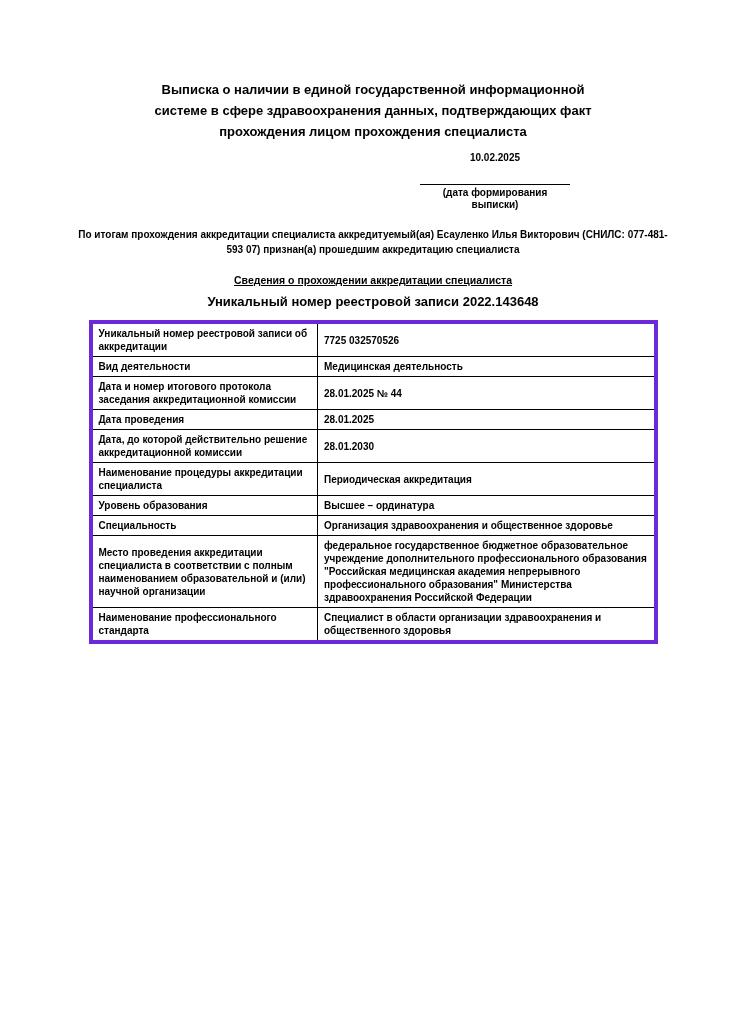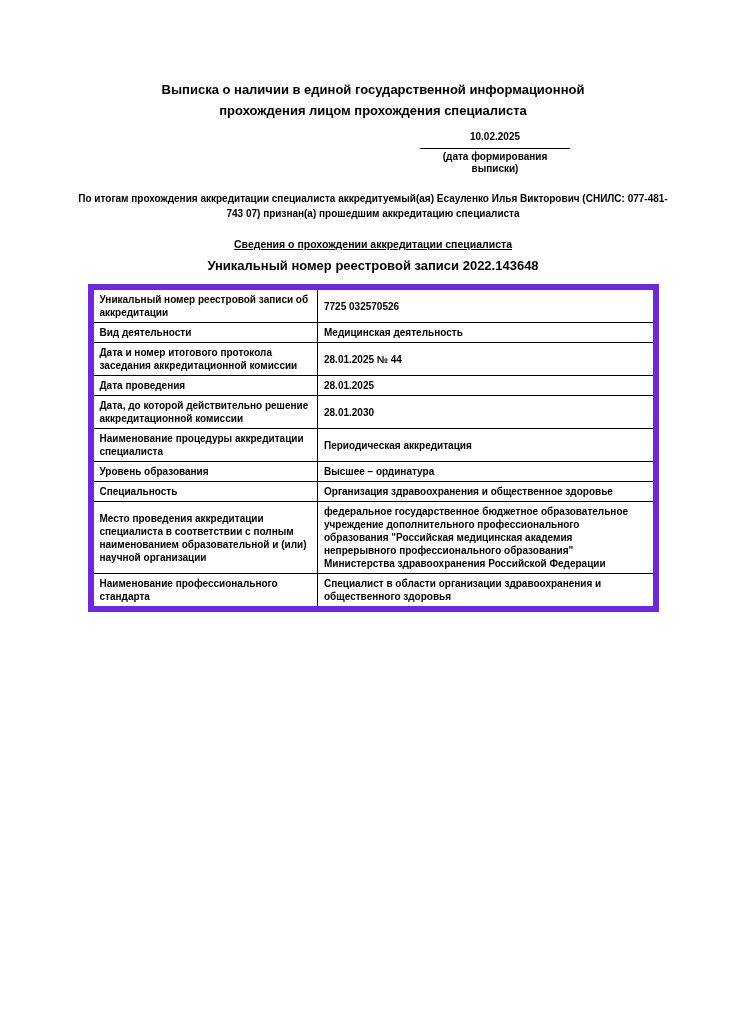--- a/index.html
+++ b/index.html
@@ -23,21 +23,21 @@
 
   .date-block {
     margin-top:10px;
     margin-left:420px;
     width:150px;
     text-align:center;
     font-size:10px;
   }
   .date-value {
     line-height:12px;
-    padding-bottom:5px;
+    padding-bottom:20px;
     border-bottom:1.5px solid #000;
   }
   .date-label {
     line-height:12px;
     padding-top:2px;
   }
 
   .statement {
     margin-top:16px;
     text-align:center;
@@ -56,51 +56,52 @@
     margin-top:8px;
     text-align:center;
     font-size:13px;
   }
 
   table.acc-table {
     margin:11px auto 0 auto;
     width:565px;
     border-collapse:collapse;
     table-layout:fixed;
-    border:6px solid #6d28d9;
+    border:4px solid #6d28d9;
     font-size:10px;
   }
   table.acc-table td {
     border:1px solid #000;
     padding:3px 6px;
     line-height:13px;
     vertical-align:middle;
     word-wrap:break-word;
   }
   td.c-label { width:227px; }
   td.c-value { width:338px; }
 </style>
 </head>
 <body>
 
 <div class="page">
 
   <div class="title">
     <div>Выписка о наличии в единой государственной информационной</div>
+    <div>системе в сфере здравоохранения данных, подтверждающих факт</div>
     <div>прохождения лицом прохождения специалиста</div>
   </div>
 
   <div class="date-block">
     <div class="date-value">10.02.2025</div>
     <div class="date-label">(дата формирования выписки)</div>
   </div>
 
   <div class="statement">
     <div>По итогам прохождения аккредитации специалиста аккредитуемый(ая) Есауленко Илья Викторович (СНИЛС: 077-481-</div>
-    <div>743 07) признан(а) прошедшим аккредитацию специалиста</div>
+    <div>593 07) признан(а) прошедшим аккредитацию специалиста</div>
   </div>
 
   <div class="section-heading">Сведения о прохождении аккредитации специалиста</div>
 
   <div class="registry-heading">Уникальный номер реестровой записи 2022.143648</div>
 
   <table class="acc-table">
     <tbody>
       <tr>
         <td class="c-label">Уникальный номер реестровой записи об аккредитации</td>

